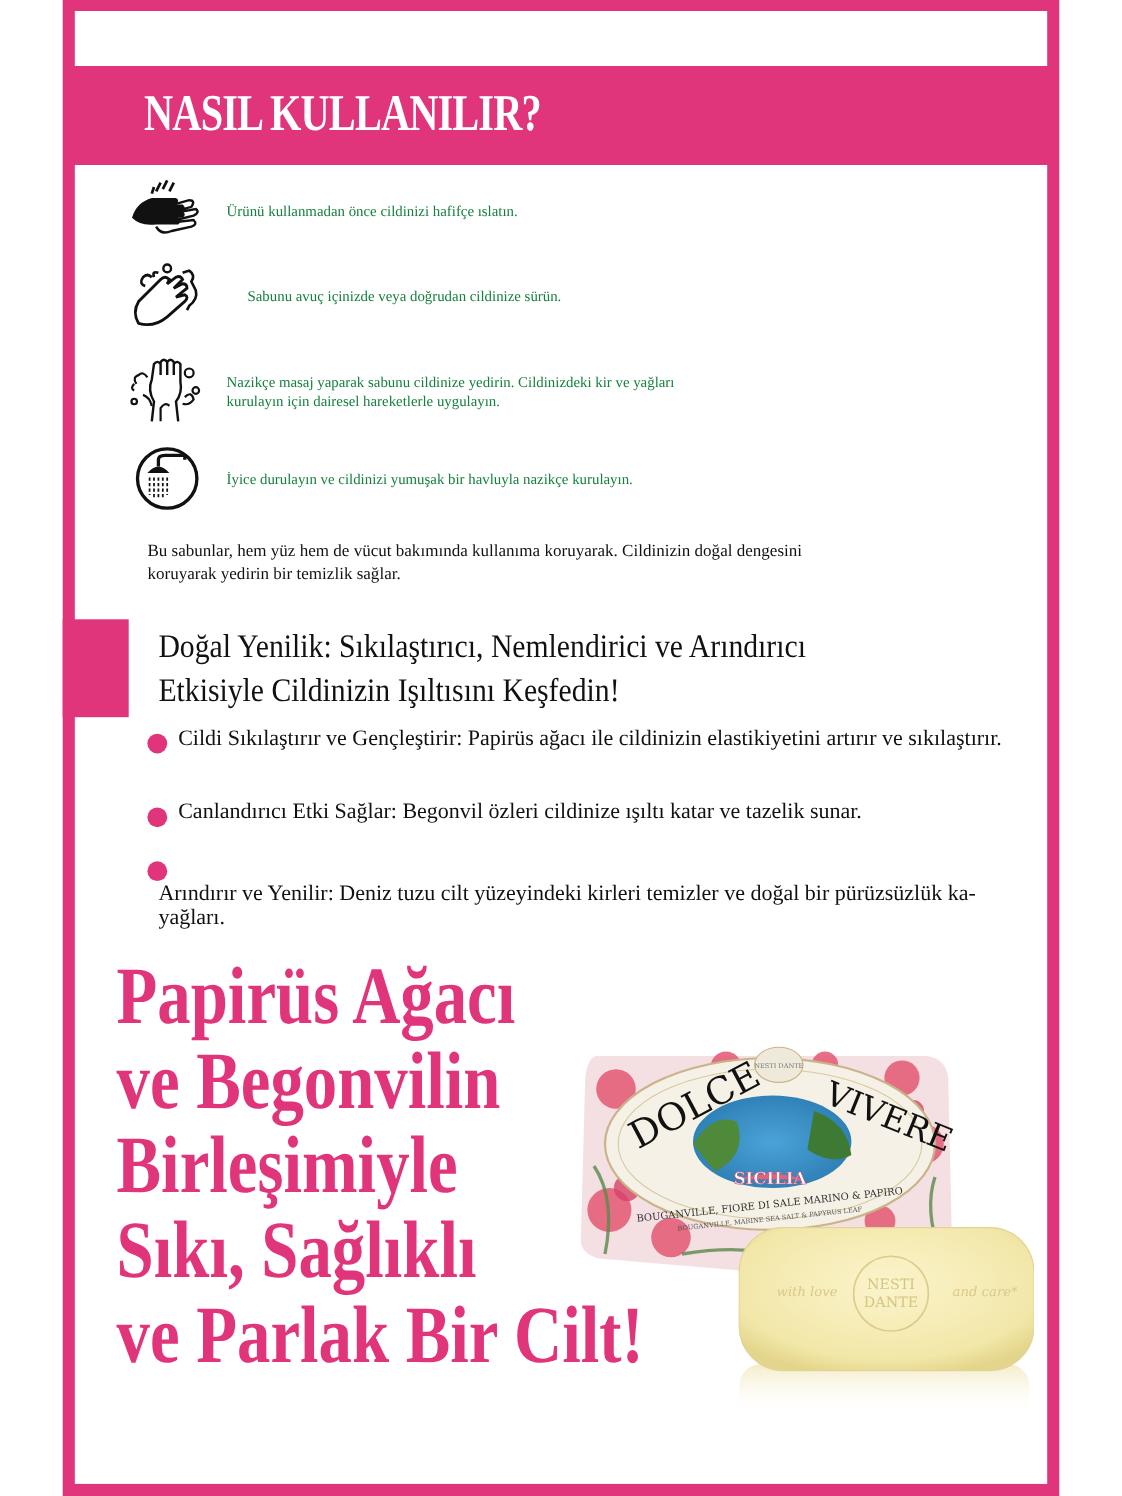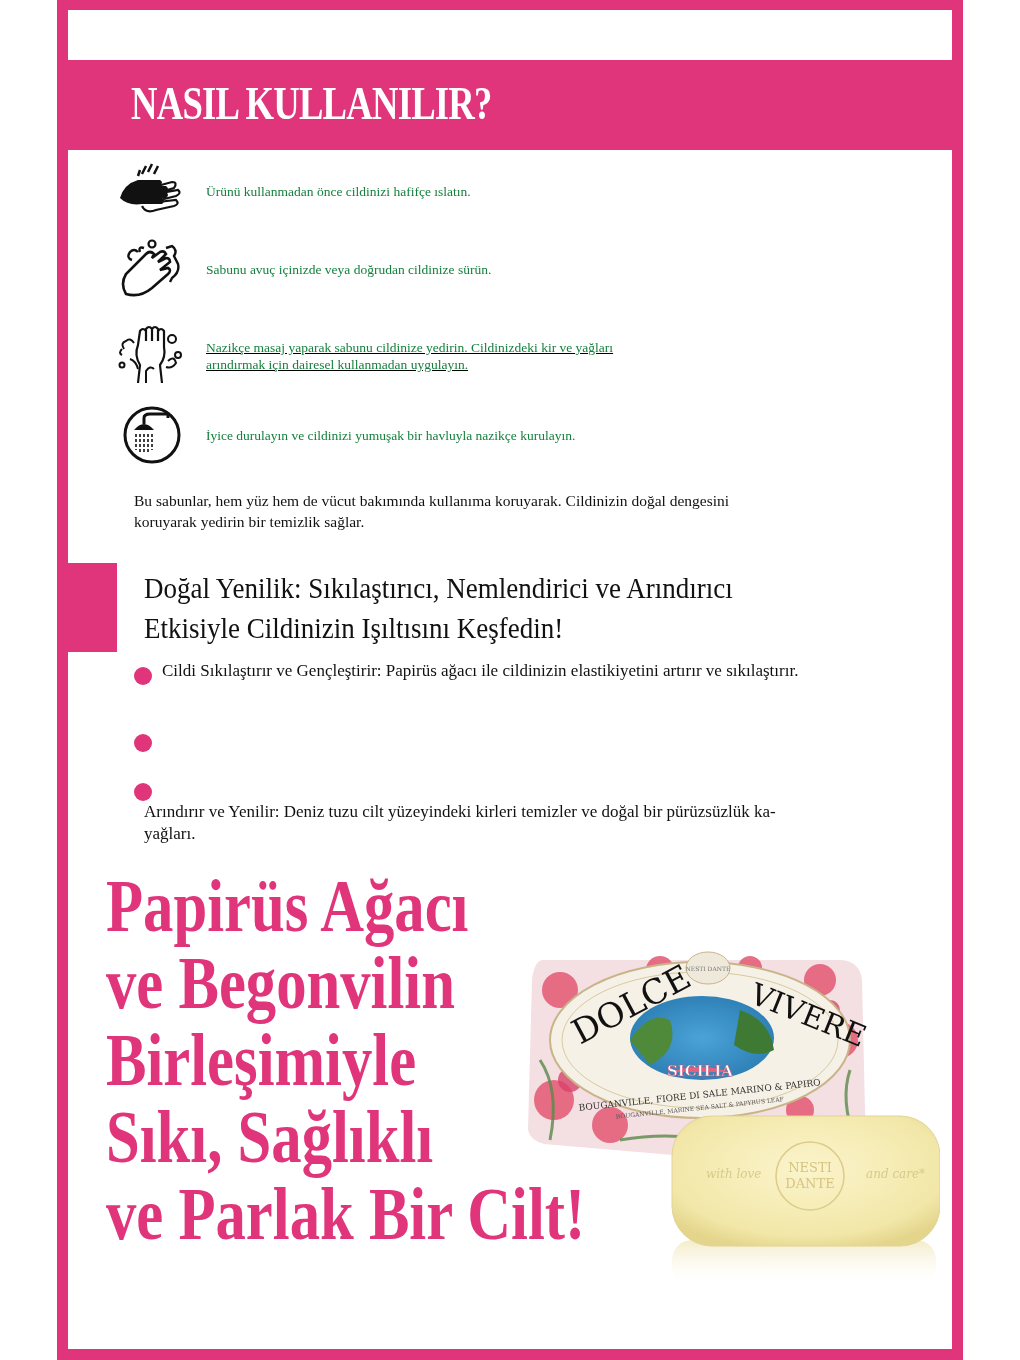--- a/index.html
+++ b/index.html
@@ -15,21 +15,21 @@
   .step .icon { width: 70px; height: 62px; display: flex; align-items: center; justify-content: center; }
   .step .text { font-family: "Liberation Serif", serif; font-size: 13.5px; color: #15803d; line-height: 17px; margin-left: 20px; }
 
   .note { position: absolute; left: 134px; top: 490px; width: 740px; font-family: "Liberation Serif", serif; font-size: 15.5px; line-height: 21px; color: #111; }
 
   .accent-block { position: absolute; left: 57px; top: 563px; width: 60px; height: 89px; background: #e0357a; }
   .subhead { position: absolute; left: 144px; top: 568px; width: 760px; font-family: "Liberation Serif", serif; font-size: 30px; line-height: 40px; color: #111; transform: scaleX(0.9); transform-origin: left top; white-space: nowrap; }
 
   .bullet { position: absolute; left: 134px; width: 800px; display: flex; align-items: flex-start; }
   .bullet .dot { width: 18px; height: 18px; border-radius: 50%; background: #e0357a; flex: 0 0 18px; margin-top: 7px; }
-  .bullet .btext { margin-left: 10px; font-family: "Liberation Serif", serif; font-size: 17px; line-height: 22px; color: #111; width: 770px; }
+  .bullet .btext { margin-left: 10px; font-family: "Liberation Serif", serif; font-size: 20px; line-height: 22px; color: #111; width: 770px; }
 
   .promo { position: absolute; left: 106px; top: 868px; font-family: "Liberation Serif", serif; font-size: 74px; font-weight: bold; color: #e0357a; line-height: 77px; transform: scaleX(0.82); transform-origin: left top; white-space: nowrap; }
 
   .product { position: absolute; left: 520px; top: 940px; width: 420px; height: 350px; }
 </style>
 </head>
 <body>
 
 <div class="frame"></div>
 <div class="top-white"></div>
@@ -41,45 +41,45 @@
   <span class="icon">
     <svg width="70" height="62" viewBox="0 0 70 62">
       <path d="M4 38 Q8 24 22 20 L44 20 Q48 22 44 26 L30 26 L50 26 Q54 29 50 32 L30 32 L50 32 Q54 35 50 38 L30 38 L46 38 Q50 41 46 44 L26 44 Q12 46 4 38 Z" fill="#111"></path>
       <path d="M34 28 L56 22 Q62 22 58 28 L44 32 M40 34 L62 30 Q66 33 60 36 L44 40 M42 42 L60 40 Q64 44 58 46 L40 50 Q30 54 26 46" fill="none" stroke="#111" stroke-width="2.2"></path>
       <path d="M30 6 L26 14 M36 4 L32 12 M42 6 L38 14 M24 10 L22 16" stroke="#111" stroke-width="2.5"></path>
     </svg>
   </span>
   <span class="text">Ürünü kullanmadan önce cildinizi hafifçe ıslatın.</span>
 </div>
 
-<div class="step" style="top:238px;">
+<div class="step" style="top:238px;gap:19px;">
   <span class="icon">
     <svg width="70" height="62" viewBox="0 0 70 62">
       <circle cx="36" cy="6" r="3.5" fill="none" stroke="#111" stroke-width="2.2"></circle>
       <path d="M10 56 Q4 46 10 36 L30 16 Q34 12 38 16 L36 20 L44 14 Q48 12 50 16 L42 24 L50 20 Q54 20 54 24 L44 32 L52 30 Q56 32 52 36 L36 50 Q24 60 10 56 Z" fill="none" stroke="#111" stroke-width="2.6"></path>
       <path d="M24 14 Q22 8 28 10 M16 22 Q10 20 14 14 Q18 10 22 14 M50 10 L56 8 Q62 12 58 18 L62 26 Q64 34 56 40 L54 44" fill="none" stroke="#111" stroke-width="2.4"></path>
     </svg>
   </span>
   <span class="text">Sabunu avuç içinizde veya doğrudan cildinize sürün.</span>
 </div>
 
-<div class="step" style="top:325px;text-decoration:underline;">
+<div class="step" style="top:325px;">
   <span class="icon">
     <svg width="70" height="62" viewBox="0 0 70 62">
       <path d="M22 58 L24 40 Q18 30 22 20 L24 6 Q27 2 30 6 L30 16 L30 4 Q33 0 36 4 L36 16 L36 4 Q39 0 42 4 L42 16 L42 6 Q45 2 48 6 L48 22 Q50 32 44 40 L46 58" fill="none" stroke="#111" stroke-width="2.2"></path>
       <path d="M8 24 Q4 18 10 16 Q14 12 18 18 M6 30 Q2 28 6 24 M14 34 Q20 36 22 44 M30 58 L30 46 Q34 40 38 44" fill="none" stroke="#111" stroke-width="2"></path>
       <circle cx="56" cy="14" r="4" fill="none" stroke="#111" stroke-width="2"></circle>
       <circle cx="62" cy="30" r="3" fill="none" stroke="#111" stroke-width="2"></circle>
       <circle cx="6" cy="40" r="2.5" fill="none" stroke="#111" stroke-width="2"></circle>
       <path d="M52 36 Q58 30 60 38 Q56 44 50 42" fill="none" stroke="#111" stroke-width="2"></path>
     </svg>
   </span>
   <span class="text">
     <span>Nazikçe masaj yaparak sabunu cildinize yedirin.  Cildinizdeki kir ve yağları</span><br>
-    <span>arındırmak için dairesel kullanmadan uygulayın.</span>
+    <span>kurulayın için dairesel hareketlerle uygulayın.</span>
   </span>
 </div>
 
 <div class="step" style="top:404px;justify-content:space-between;">
   <span class="icon">
     <svg width="70" height="62" viewBox="0 0 70 62">
       <circle cx="36" cy="31" r="27" fill="none" stroke="#111" stroke-width="3"></circle>
       <path d="M28 20 L28 14 Q28 10 34 10 L52 10 L52 14" fill="none" stroke="#111" stroke-width="3"></path>
       <path d="M18 26 Q28 14 38 26 Z" fill="#111"></path>
       <path d="M20 30 L20 46 M24 30 L24 48 M28 30 L28 48 M32 30 L32 48 M36 30 L36 46" stroke="#111" stroke-width="1.6" stroke-dasharray="3 2"></path>
@@ -98,20 +98,21 @@
   <span>Doğal Yenilik: Sıkılaştırıcı, Nemlendirici ve Arındırıcı</span><br>
   <span>Etkisiyle Cildinizin Işıltısını Keşfedin!</span>
 </div>
 
 <div class="bullet" style="top:660px;">
   <span class="dot"></span>
   <span class="btext">Cildi Sıkılaştırır ve Gençleştirir: Papirüs ağacı ile cildinizin elastikiyetini artırır ve sıkılaştırır.</span>
 </div>
 <div class="bullet" style="top:727px;">
   <span class="dot"></span>
+  <span class="btext">Canlandırıcı Etki Sağlar: Begonvil özleri cildinize ışıltı katar ve tazelik sunar.</span>
 </div>
 <div class="bullet" style="top:772px;flex-direction:column;">
   <span class="dot" style="margin-top:11px;"></span>
   <span class="btext">
     <span>Arındırır ve Yenilir: Deniz tuzu cilt yüzeyindeki kirleri temizler ve doğal bir pürüzsüzlük ka-</span><br>
     <span>yağları.</span>
   </span>
 </div>
 
 <div class="promo">

